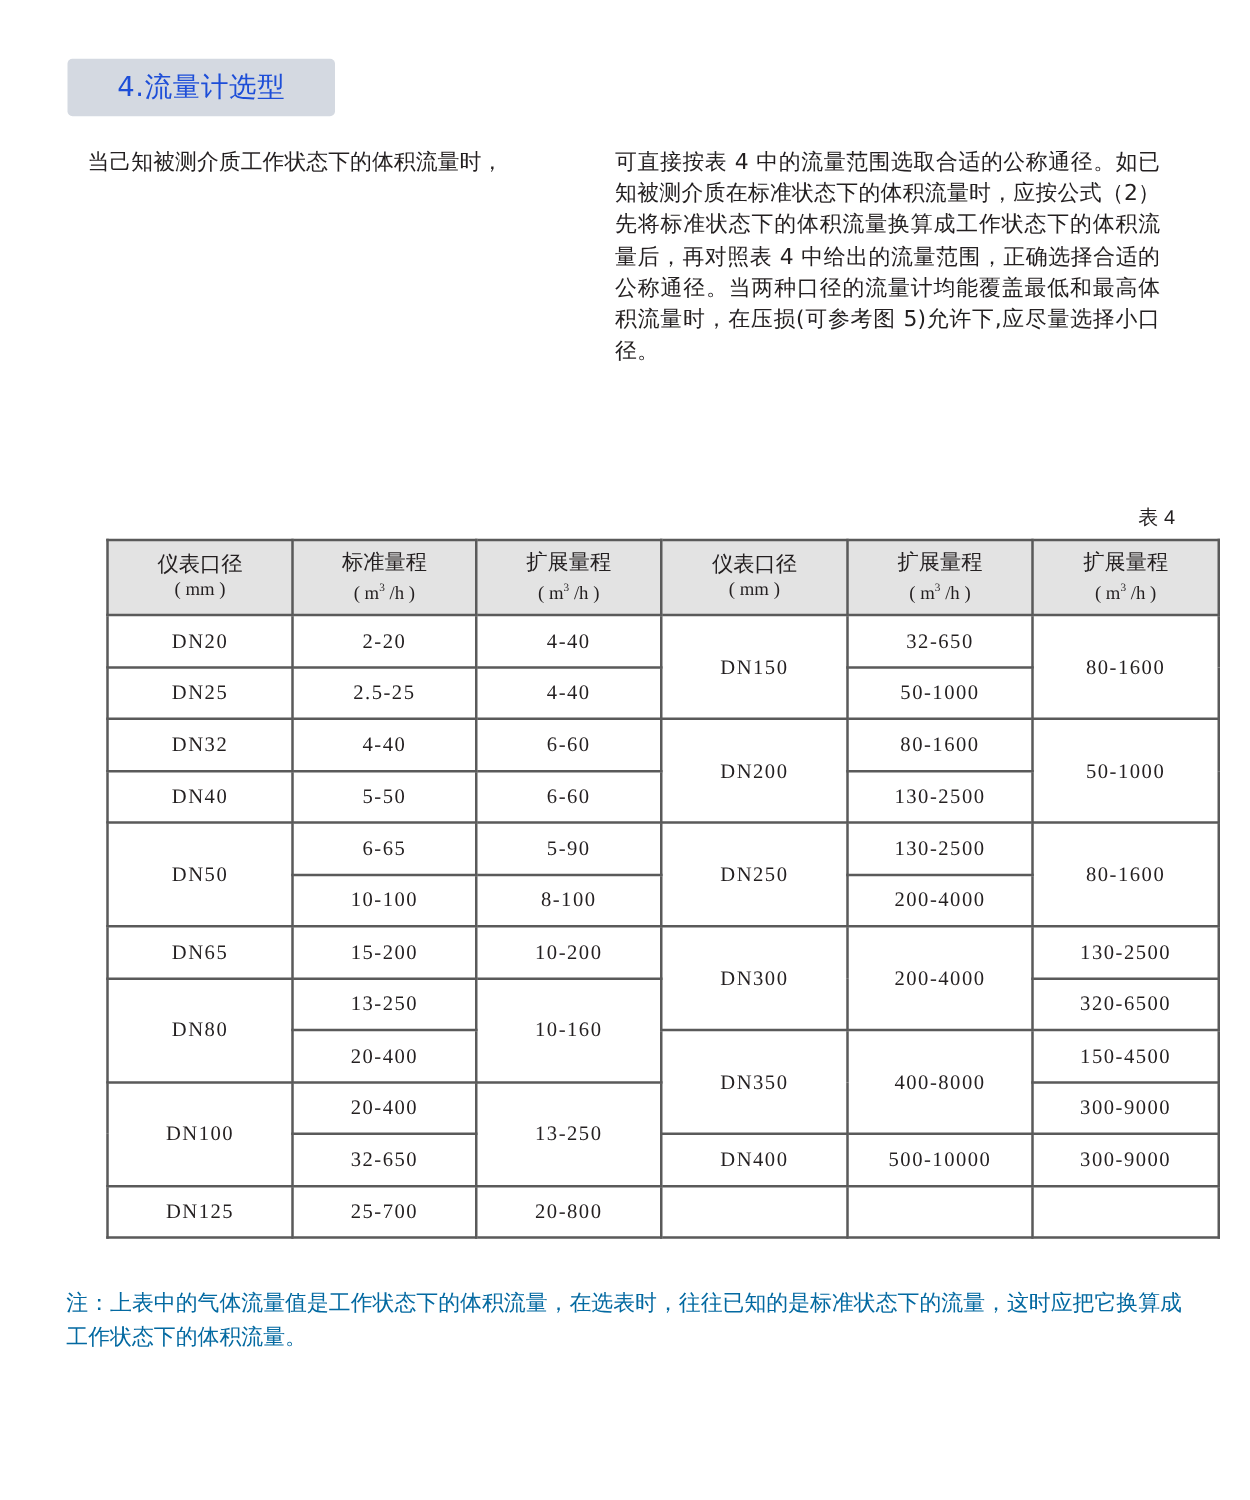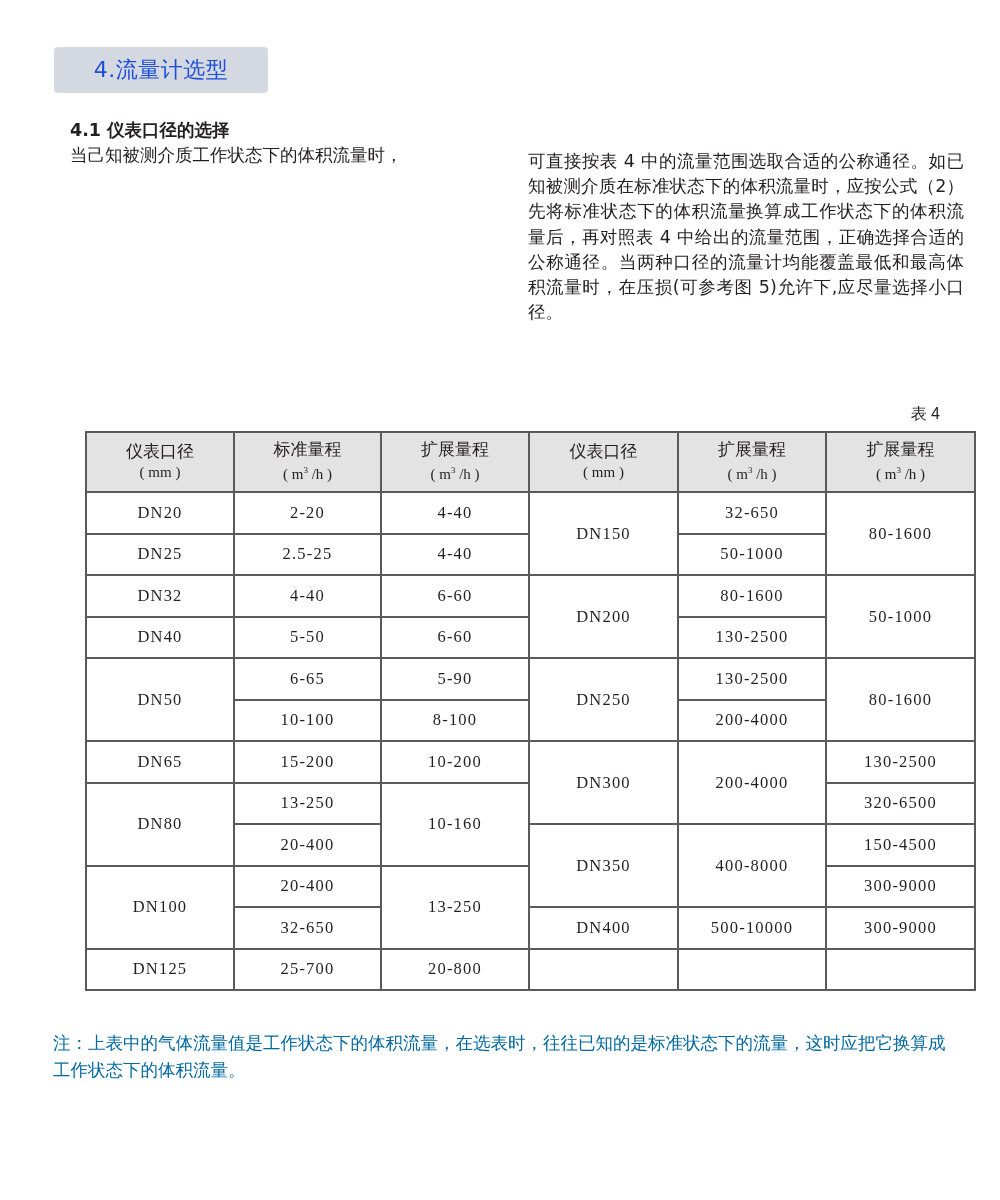--- a/index.html
+++ b/index.html
@@ -3,21 +3,21 @@
 <meta charset="utf-8">
 <style>
   html, body { margin: 0; padding: 0; background: #ffffff; }
   body { width: 1000px; height: 1200px; position: relative; overflow: hidden;
          font-family: "DejaVu Sans", "Liberation Sans", sans-serif; color: #231f20; }
   .title-badge { position: absolute; left: 54px; top: 47px; width: 214px; height: 46px;
          background: #d4d9e1; border-radius: 4px; display: flex; align-items: center; justify-content: center; }
   .title-badge span { font-size: 22px; color: #1d4ed8; letter-spacing: 0.5px; }
   .col { position: absolute; top: 118px; width: 418px; font-size: 17.5px; line-height: 25.2px; color: #231f20; }
   .col.left { left: 32px; width: 434px; }
-  .col.right { left: 528px; width: 436px; margin-top: 31px; }
+  .col.right { left: 492px; width: 436px; }
   .para { margin: 0; text-align: justify; text-justify: inter-character; }
   .indent { text-indent: 38px; }
   .subhead { margin: 0 0 0 38px; font-weight: bold; }
   .table-caption { position: absolute; left: 880px; top: 404px; width: 60px; text-align: right;
          font-family: Liberation Sans, sans-serif; font-size: 16px; color: #231f20; }
   table.spec { position: absolute; left: 53px; top: 431px; width: 889px; border-collapse: collapse;
          font-family: "Liberation Serif", "DejaVu Serif", serif; color: #231f20; table-layout: fixed; margin-left: 32px; }
   table.spec td, table.spec th { border: 2px solid #5a5a5a; text-align: center; vertical-align: middle; padding: 0; }
   table.spec th { background: #e3e3e3; font-weight: normal; height: 58px; font-size: 17px; line-height: 21px; }
   table.spec th .unit { display: block; font-size: 15px; }
@@ -26,21 +26,20 @@
   sup { font-size: 9px; vertical-align: 6px; }
 </style>
 </head>
 <body>
 
 <div class="title-badge">
   <span>4.流量计选型</span>
 </div>
 
 <div class="col left">
-  <p class="subhead">4.1 仪表口径的选择</p>
   <p class="para indent">当己知被测介质工作状态下的体积流量时，</p>
 </div>
 
 <div class="col right">
   <p class="para">可直接按表 4 中的流量范围选取合适的公称通径。如已知被测介质在标准状态下的体积流量时，应按公式（2）先将标准状态下的体积流量换算成工作状态下的体积流量后，再对照表 4 中给出的流量范围，正确选择合适的公称通径。当两种口径的流量计均能覆盖最低和最高体积流量时，在压损(可参考图 5)允许下,应尽量选择小口径。</p>
 </div>
 
 <div class="table-caption">表 4</div>
 
 <table class="spec">

